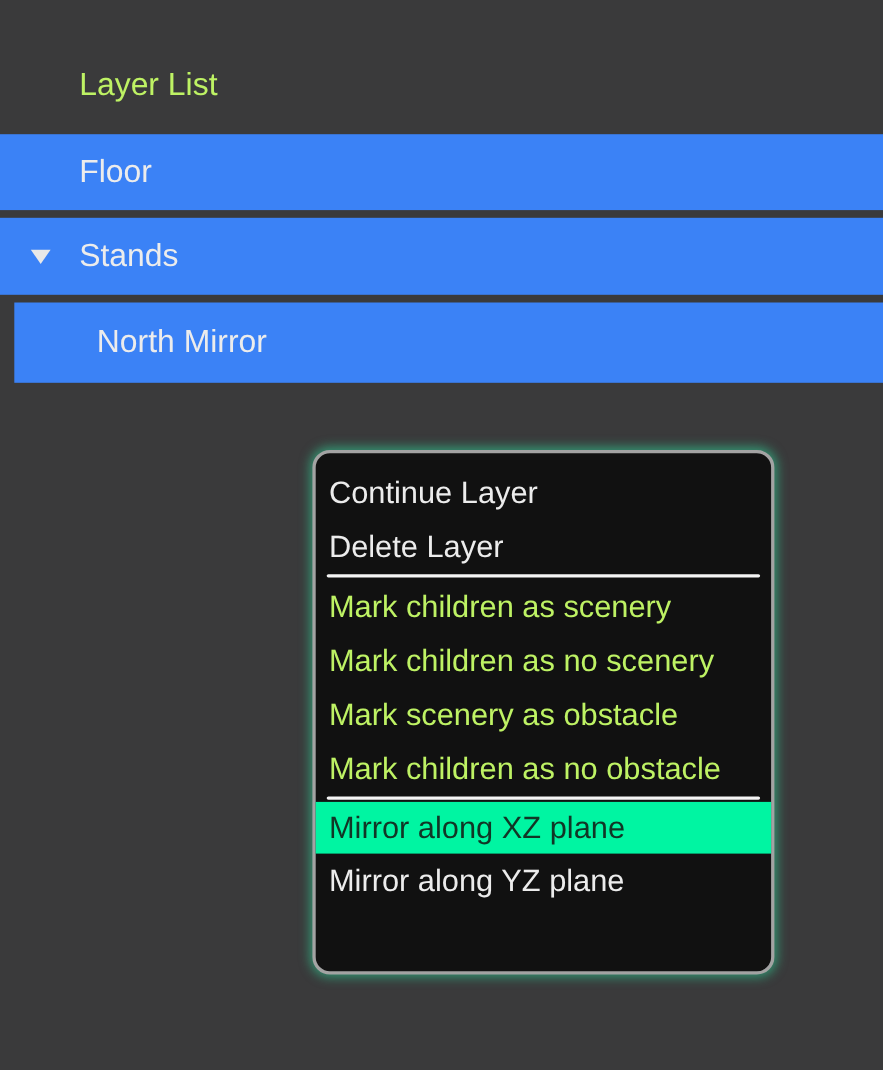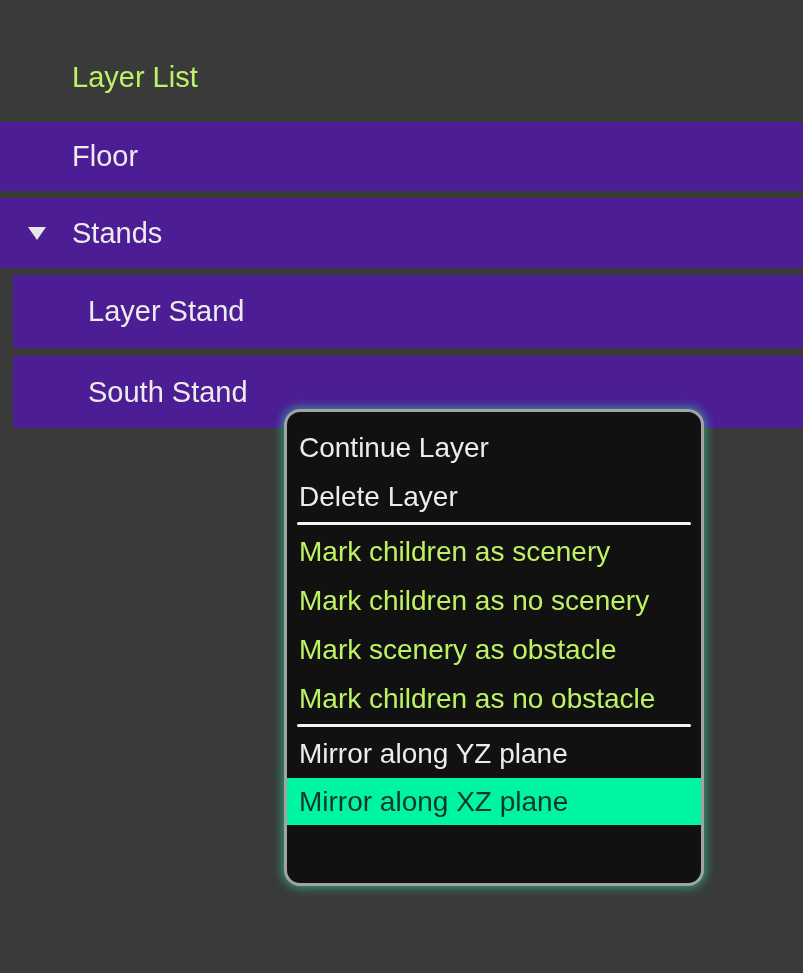--- a/index.html
+++ b/index.html
@@ -10,21 +10,21 @@
     overflow:hidden;position:relative;
     -webkit-font-smoothing:antialiased;
   }
   .panel{position:absolute;inset:0;}
   .panel-title{
     position:absolute;top:56px;left:72px;
     font-size:29px;color:#bef264;line-height:42px;
   }
   .row{
     position:absolute;left:0;right:0;height:70px;
-    background:#4c1d95;
+    background:#3b82f6;
     display:flex;align-items:center;
     color:#ececec;font-size:29px;
   }
   .row .row-label{margin-left:72px;}
   .row.indented{left:13px;}
   .row.indented .row-label{margin-left:75px;}
   .row-floor{top:122px;height:69px;}
   .row-stands{top:198px;height:70px;}
   .row-north{top:275px;height:73px;}
   .row-south{top:356px;height:72px;}
@@ -70,33 +70,30 @@
   <div class="row row-floor">
     <span class="row-label">Floor</span>
   </div>
 
   <div class="row row-stands">
     <span class="tri-down"></span>
     <span class="row-label">Stands</span>
   </div>
 
   <div class="row indented row-north">
-    <span class="row-label">Layer Stand</span>
+    <span class="row-label">North Mirror</span>
   </div>
 
-  <div class="row indented row-south">
-    <span class="row-label">South Stand</span>
-  </div>
 
   <div class="context-menu">
     <div class="menu-item">Continue Layer</div>
     <div class="menu-item">Delete Layer</div>
     <div class="menu-sep"></div>
     <div class="menu-item disabled" aria-disabled="true">Mark children as scenery</div>
     <div class="menu-item disabled" aria-disabled="true">Mark children as no scenery</div>
     <div class="menu-item disabled" aria-disabled="true">Mark scenery as obstacle</div>
     <div class="menu-item disabled" aria-disabled="true">Mark children as no obstacle</div>
     <div class="menu-sep"></div>
+    <div class="menu-item highlighted">Mirror along XZ plane</div>
     <div class="menu-item">Mirror along YZ plane</div>
-    <div class="menu-item highlighted">Mirror along XZ plane</div>
   </div>
 
 </div>
 
 </body></html>

